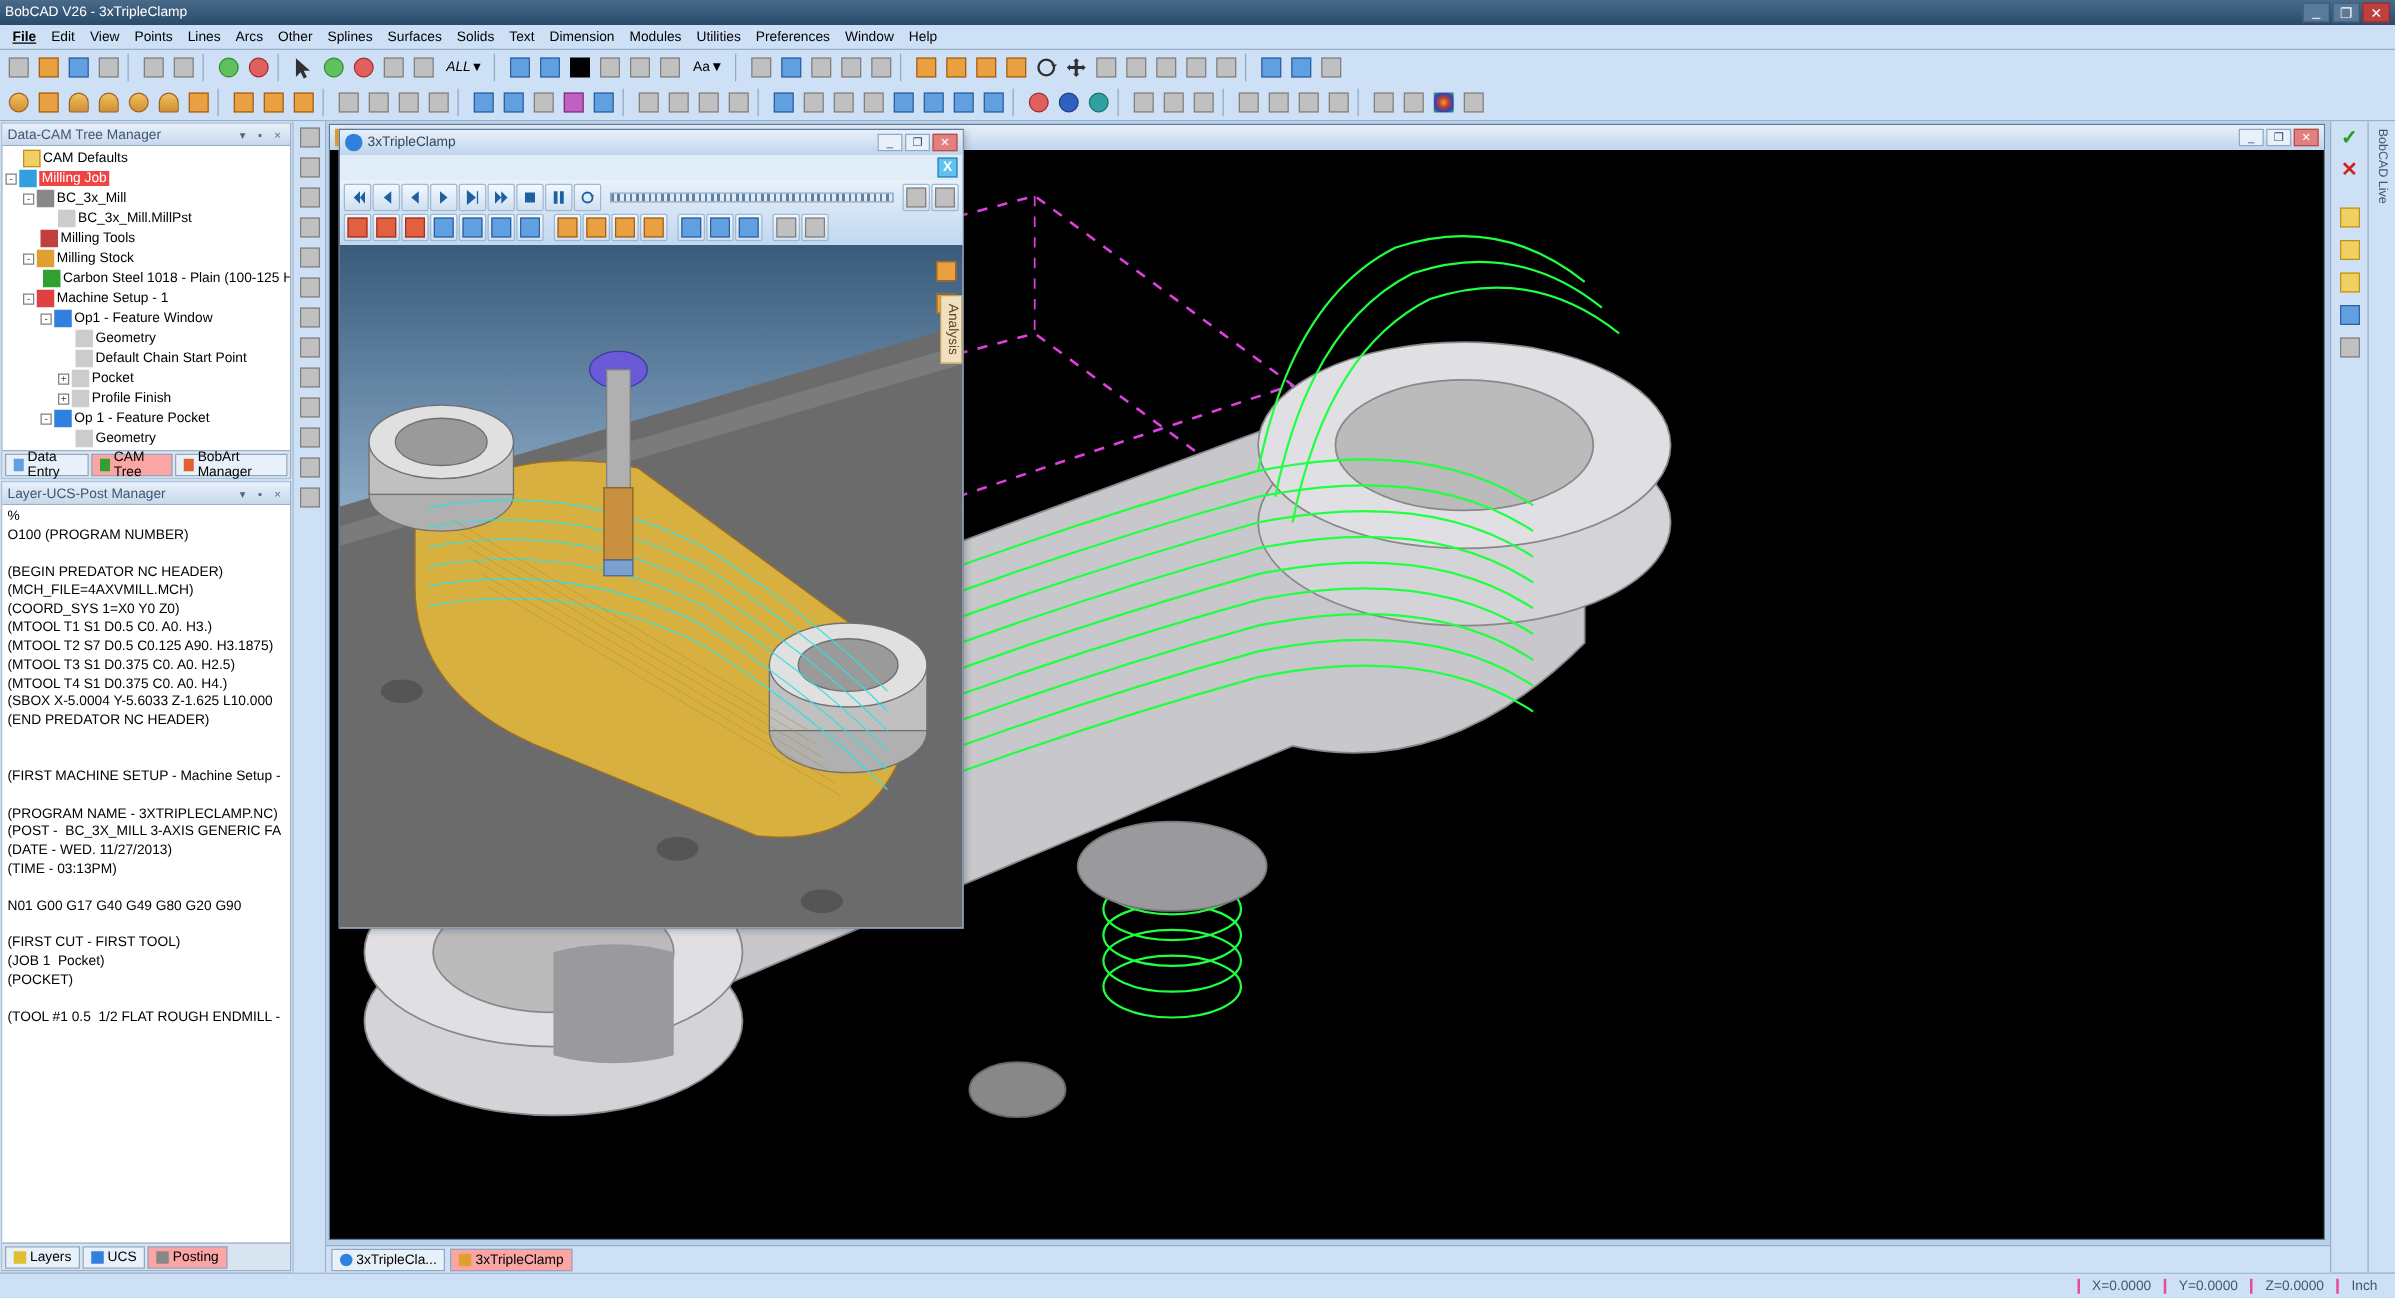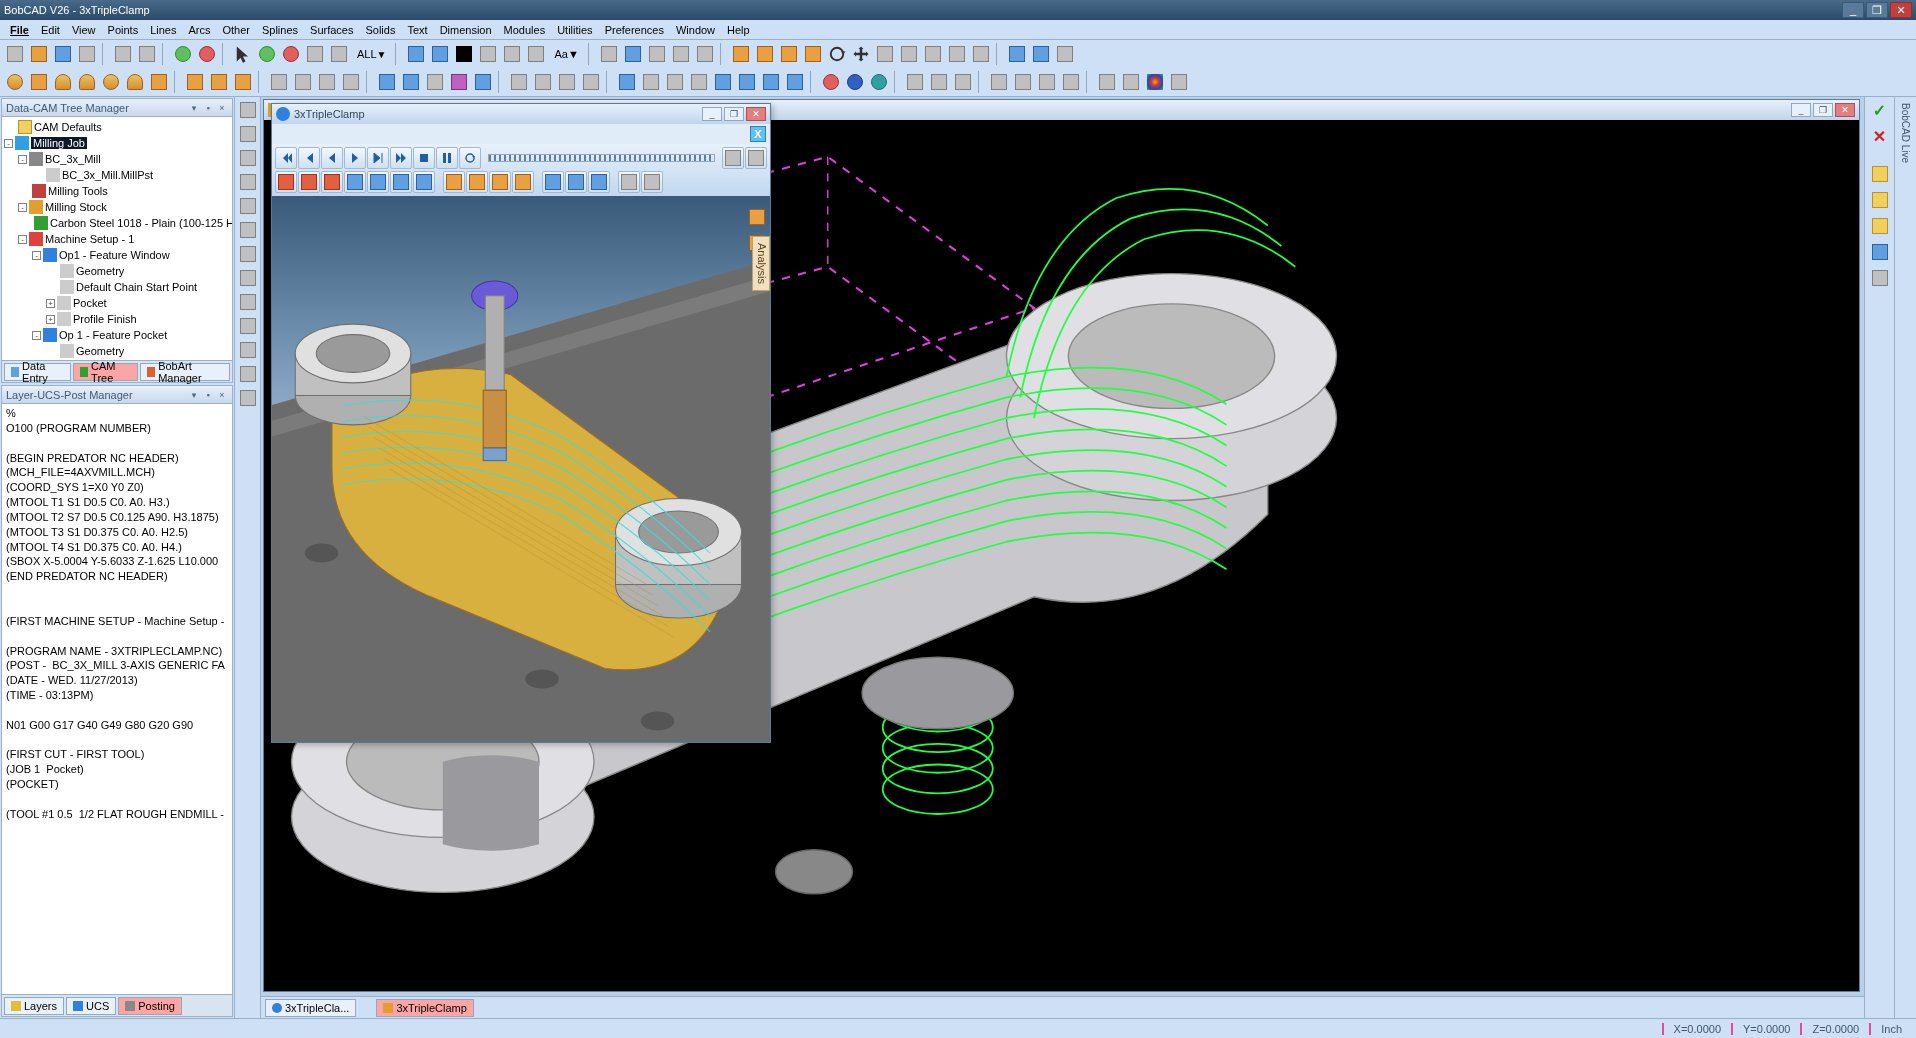--- a/index.html
+++ b/index.html
@@ -46,32 +46,32 @@
 .panel-tabs { height: 22px; background: #d8e4f0; border-top: 1px solid #9ab0c8; display: flex; align-items: center; padding: 2px; gap: 2px; }
 .ptab { height: 18px; padding: 0 6px; border: 1px solid #90a8c0; background: #e8f0fa; display: flex; align-items: center; gap: 3px; cursor: default; font-size: 10px; }
 .ptab.active { background: #fca5a5; }
 .ptab .pico { width: 10px; height: 10px; background: #60a0e0; }
 
 
 .tree { padding: 2px; }
 .tree-node { white-space: nowrap; padding: 1px 0; display: flex; align-items: center; gap: 2px; }
 .tree-node .toggle { width: 9px; height: 9px; border: 1px solid #808080; background: #fff; font-size: 8px; text-align: center; line-height: 7px; color: #404040; cursor: default; flex-shrink: 0; }
 .tree-node .nico { width: 14px; height: 14px; flex-shrink: 0; }
-.tree-node.sel > .label { background: #0f172a; color: #fff; padding: 0 2px; }
+.tree-node.sel > .label { background: #ef4444; color: #fff; padding: 0 2px; }
 .ind1 { padding-left: 14px; } .ind2 { padding-left: 28px; } .ind3 { padding-left: 42px; align-items: center; }
 
 
 .nc-code { font-family: 'MS Sans Serif', Tahoma, sans-serif; font-size: 11px; padding: 2px 4px; white-space: pre; line-height: 1.35; }
 
 
 .center { flex: 1; display: flex; min-height: 0; position: relative; background: #b8d0e8; }
 .vert-toolbar { width: 26px; background: #cde0f5; border-right: 1px solid #9ab0c8; display: flex; flex-direction: column; align-items: center; padding: 2px 0; gap: 2px; }
 .worksurface { flex: 1; position: relative; background: #b8d0e8; display: flex; flex-direction: column; min-height: 0; }
 .view-area { flex: 1; position: relative; overflow: hidden; }
-.view-tabs { height: 22px; background: #cde0f5; border-top: 1px solid #9ab0c8; display: flex; align-items: center; padding: 0 4px; gap: 20px; }
+.view-tabs { height: 22px; background: #cde0f5; border-top: 1px solid #9ab0c8; display: flex; align-items: center; padding: 0 4px; gap: 4px; }
 
 
 .mdi-win { position: absolute; border: 1px solid #5a7a9a; background: #fff; display: flex; flex-direction: column; box-shadow: 2px 2px 6px rgba(0,0,0,0.25); }
 .mdi-titlebar { height: 20px; background: linear-gradient(#e8f0fa, #c0d4ec); display: flex; align-items: center; padding: 0 4px; color: #304860; }
 .mdi-titlebar .spacer { flex: 1; }
 .mdi-titlebar .mbtn { width: 20px; height: 14px; border: 1px solid #90a8c0; background: #e8f0fa; margin-left: 2px; display: flex; align-items: center; justify-content: center; font-size: 9px; cursor: default; }
 .mdi-titlebar .mbtn.close { background: #e28080; border-color: #b05050; color: #fff; }
 .mdi-body { flex: 1; position: relative; overflow: hidden; }
 
 
@@ -177,21 +177,21 @@
       </div>
     <div class="tbtn">
         <span class="ico ico-red"></span>
       </div>
     <div class="tbtn">
         <span class="ico ico-gray"></span>
       </div>
     <div class="tbtn">
         <span class="ico ico-gray"></span>
       </div>
-    <div class="tbtn" style="width:auto;padding:0 4px;font-size:10px;"><span>ALL</span> ▼</div>
+    <div class="tbtn" style="width:auto;padding:0 4px;font-size:10px;font-style:italic;"><span>ALL</span> ▼</div>
     <div class="tsep"></div>
     <div class="tbtn">
         <span class="ico ico-cube"></span>
       </div>
     <div class="tbtn">
         <span class="ico ico-cube"></span>
       </div>
     <div class="tbtn">
         <span class="ico" style="background:#000"></span>
       </div>

